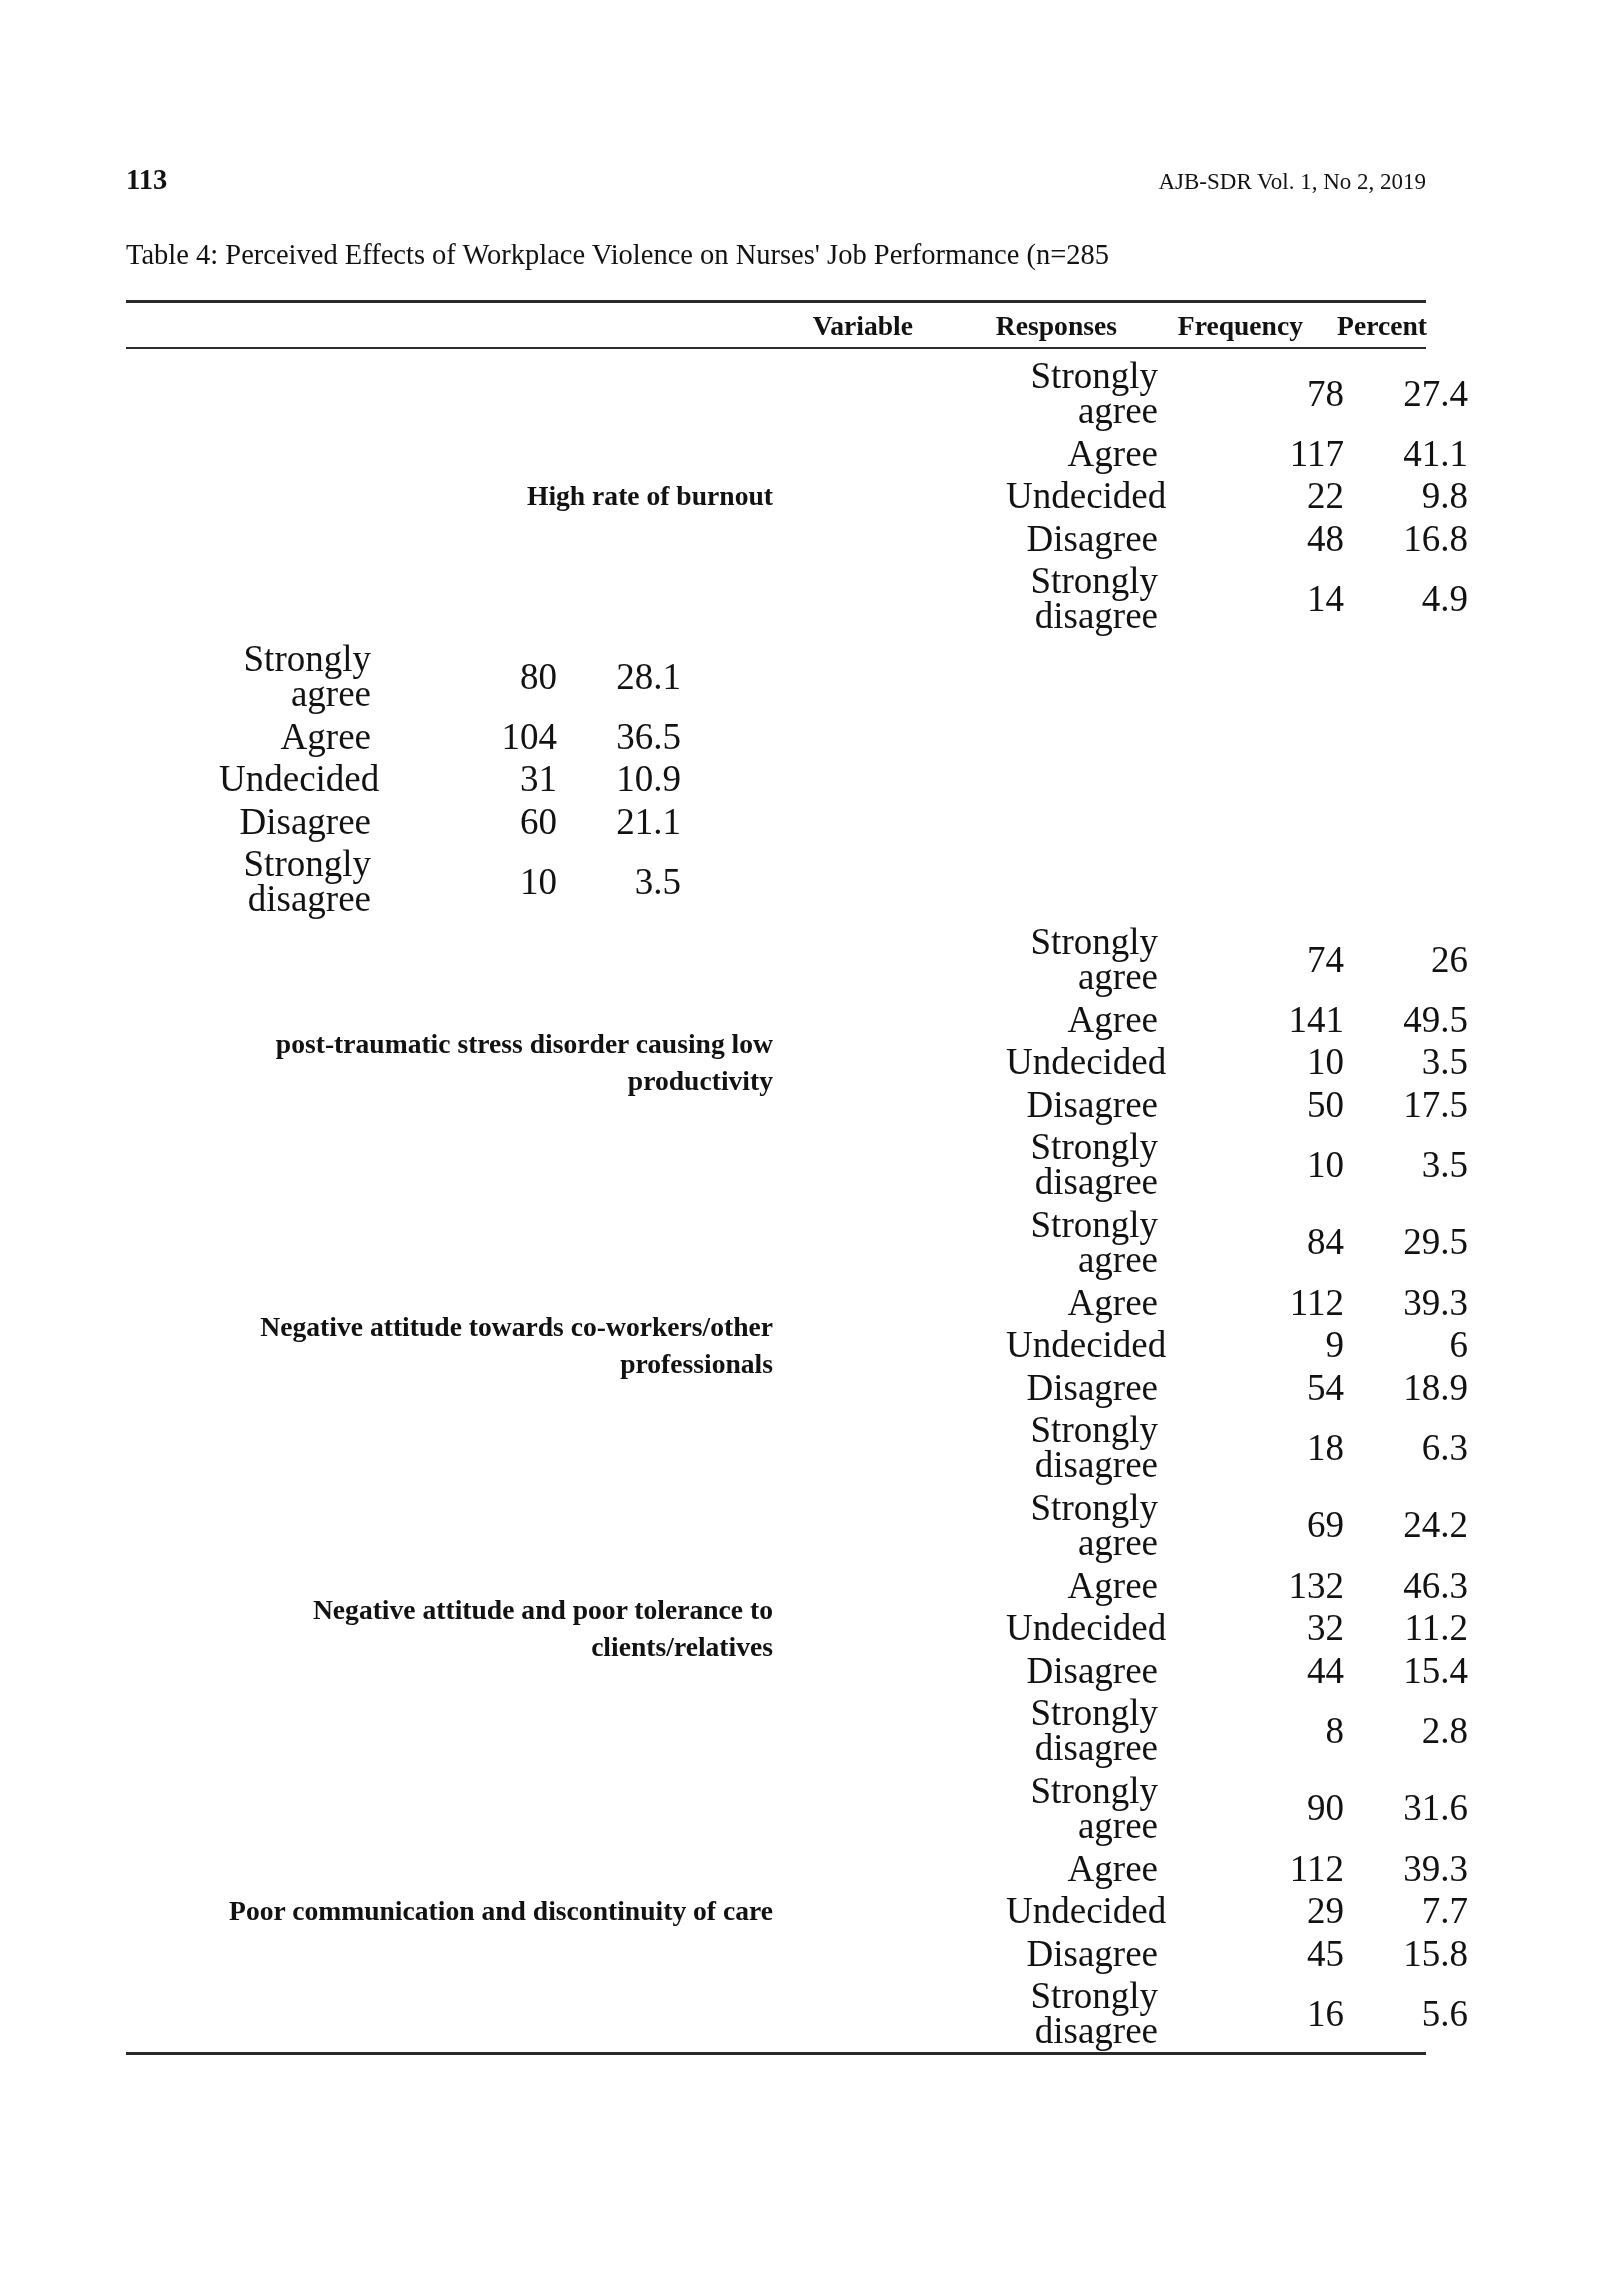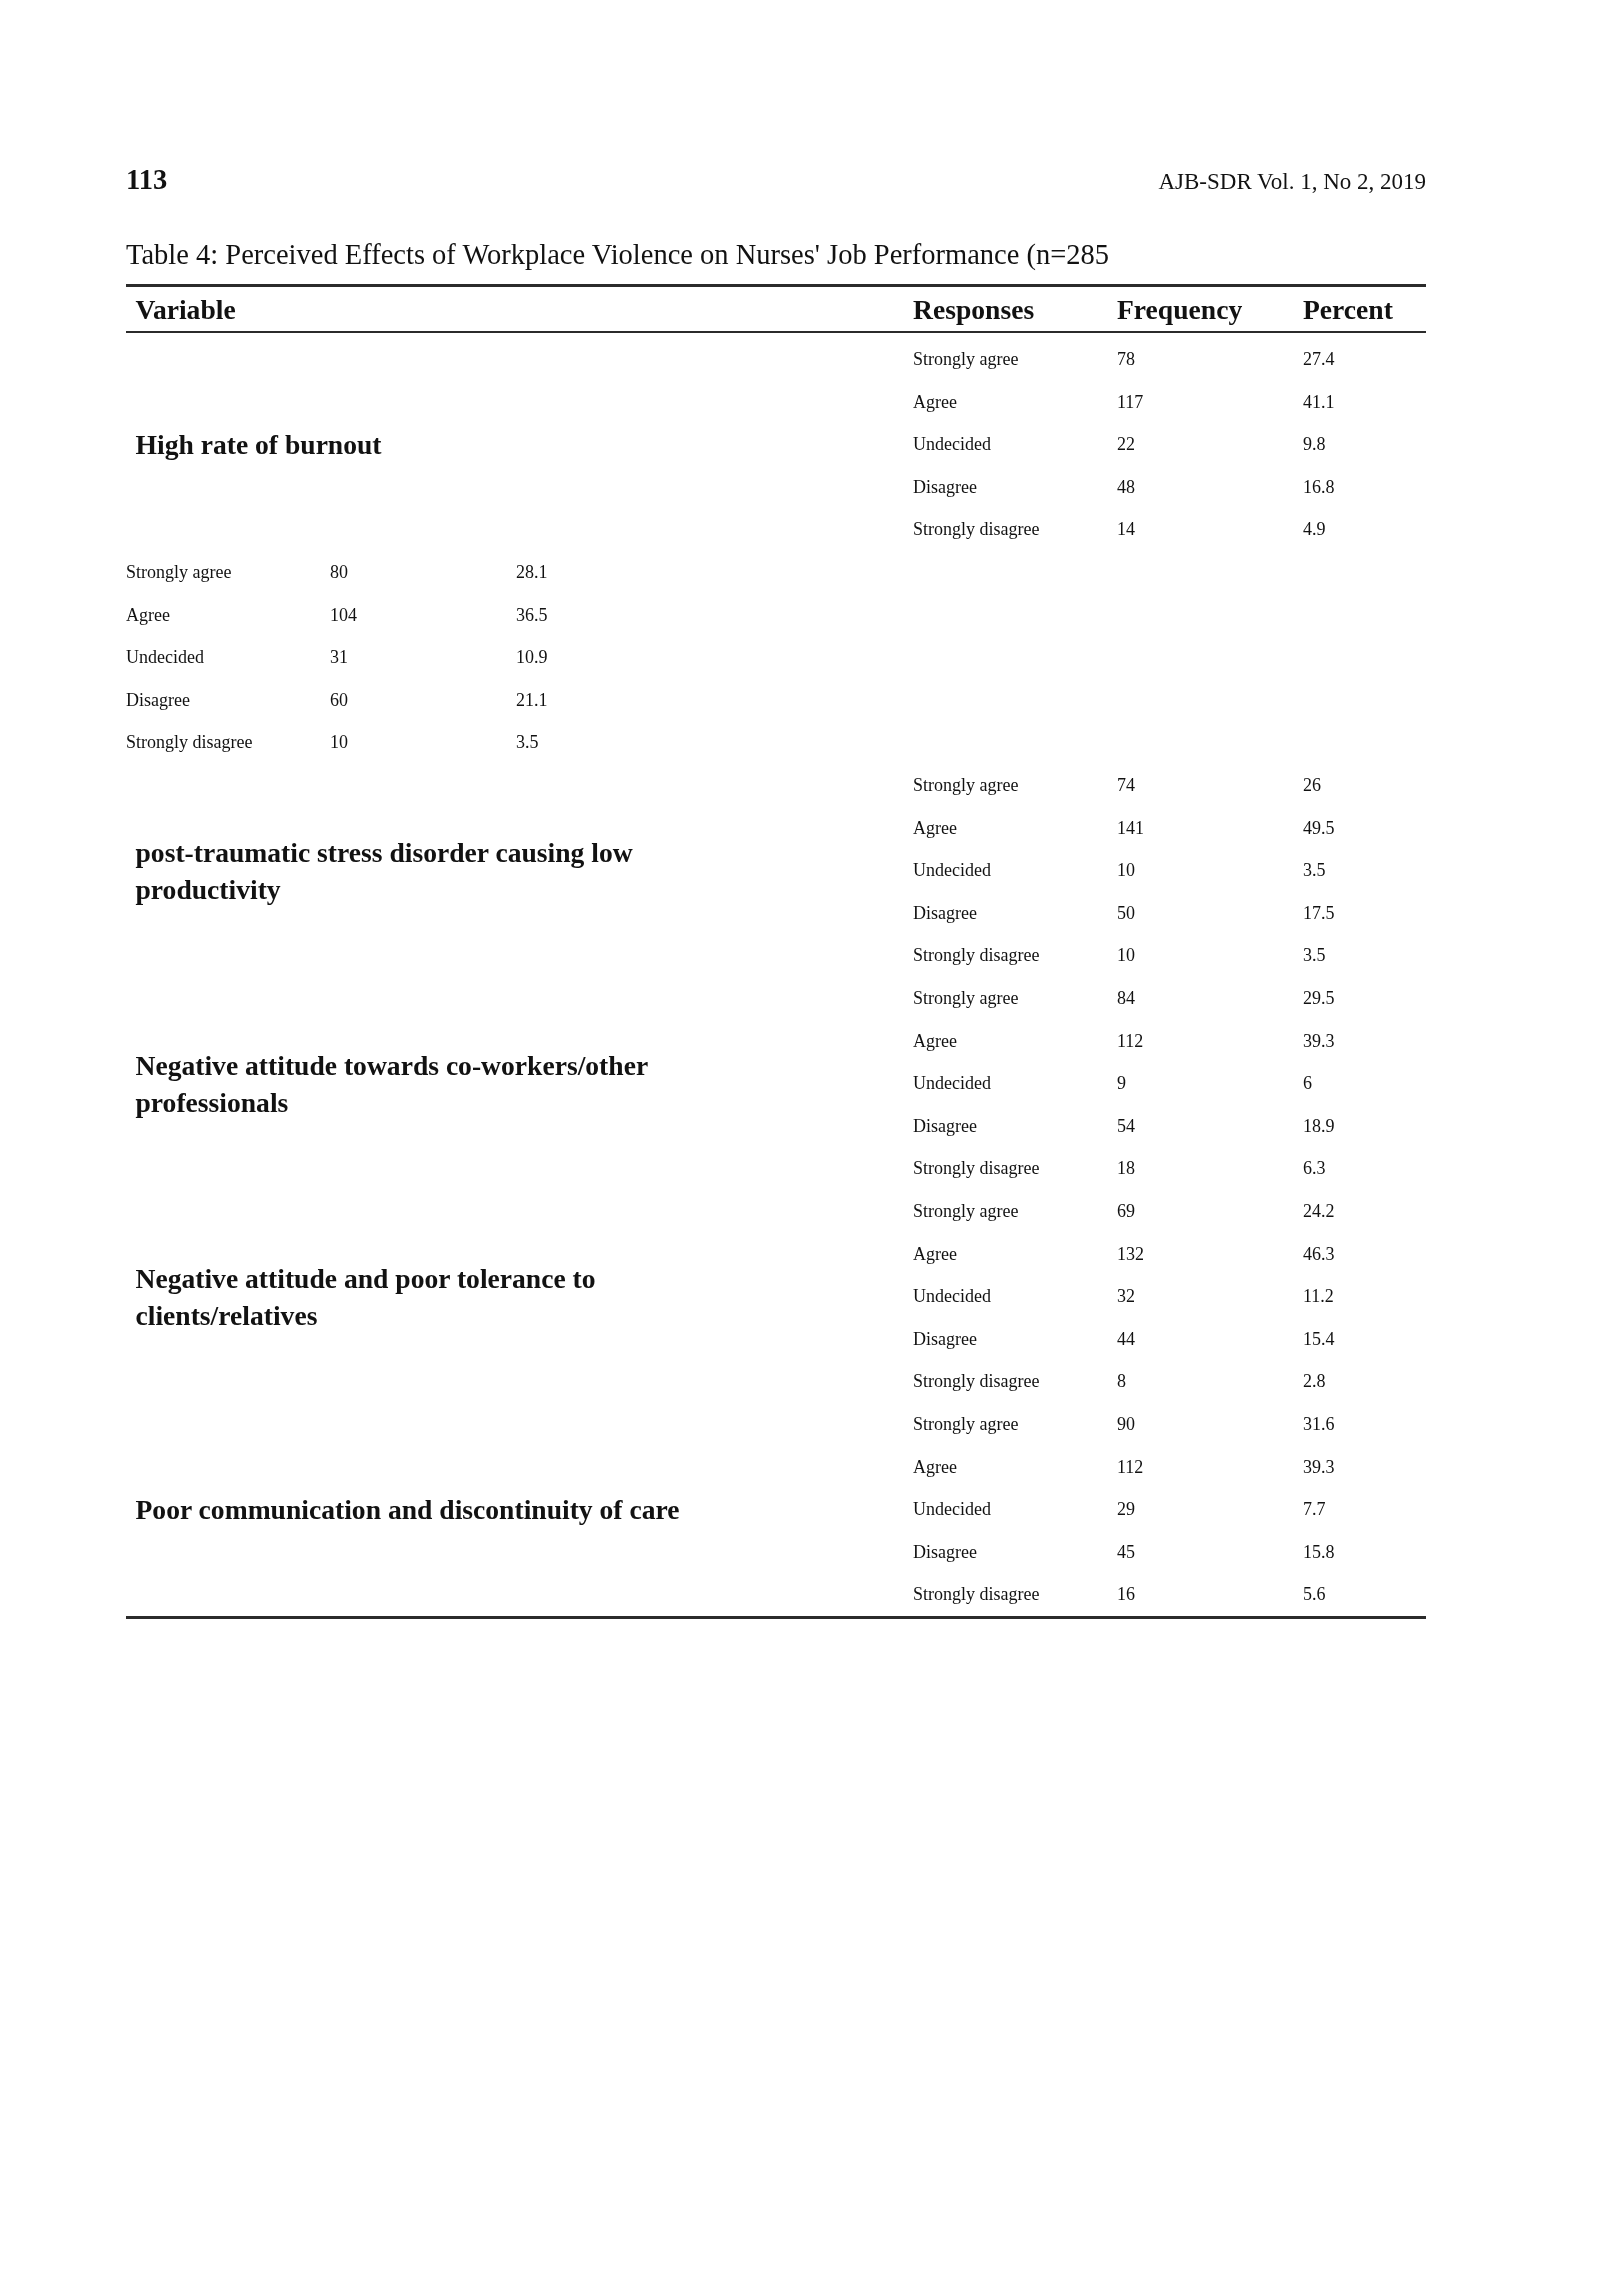--- a/index.html
+++ b/index.html
@@ -32,23 +32,24 @@
   .table-title {
     position: absolute;
     top: 239px;
     left: 126px;
     width: 1427px;
     font-size: 28.5px;
     white-space: nowrap;
   }
   .vtable {
     position: absolute;
-    top: 284px;
+    top: 300px;
     left: 126px;
     width: 1300px;
+    text-align: right;
   }
   .thead {
     display: grid;
     grid-template-columns: 787px 204px 186px 124px;
     border-top: 3.8px solid #2b2b2b;
     border-bottom: 2.9px solid #2b2b2b;
     padding: 5.7px 0 4.8px 0;
     font-weight: bold;
     font-size: 27.6px;
     line-height: 34px;
@@ -68,22 +69,23 @@
     font-size: 27.6px;
     line-height: 37px;
     padding-left: 9.5px;
     max-width: 647px;
   }
   .rrow {
     display: grid;
     grid-template-columns: 204px 186px 124px;
     align-items: center;
     padding: 3.8px 0;
-    font-size: 18px;
+    font-size: 37px;
     line-height: 35px;
+    margin-left: 41px;
   }
   .response {
     display: inline-block;
     max-width: 152px;
   }
 </style>
 </head>
 <body>
 
 <div class="topbar">

